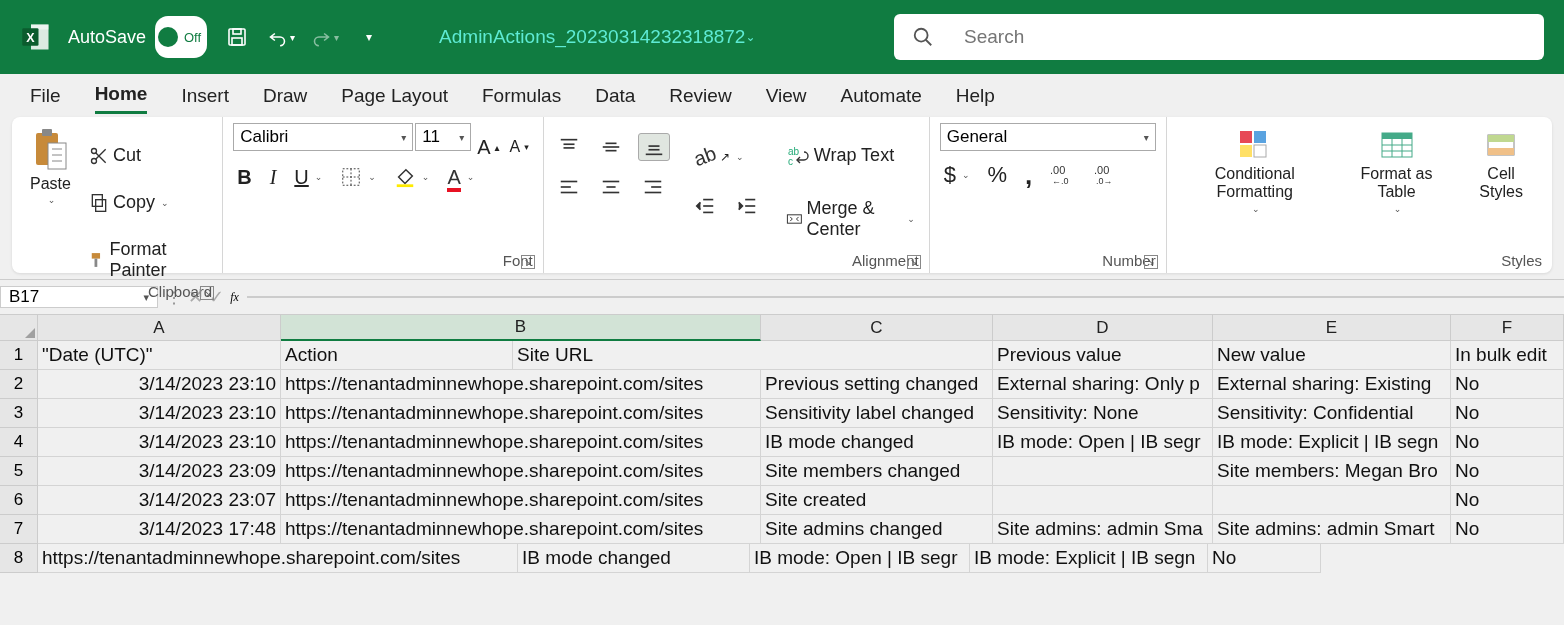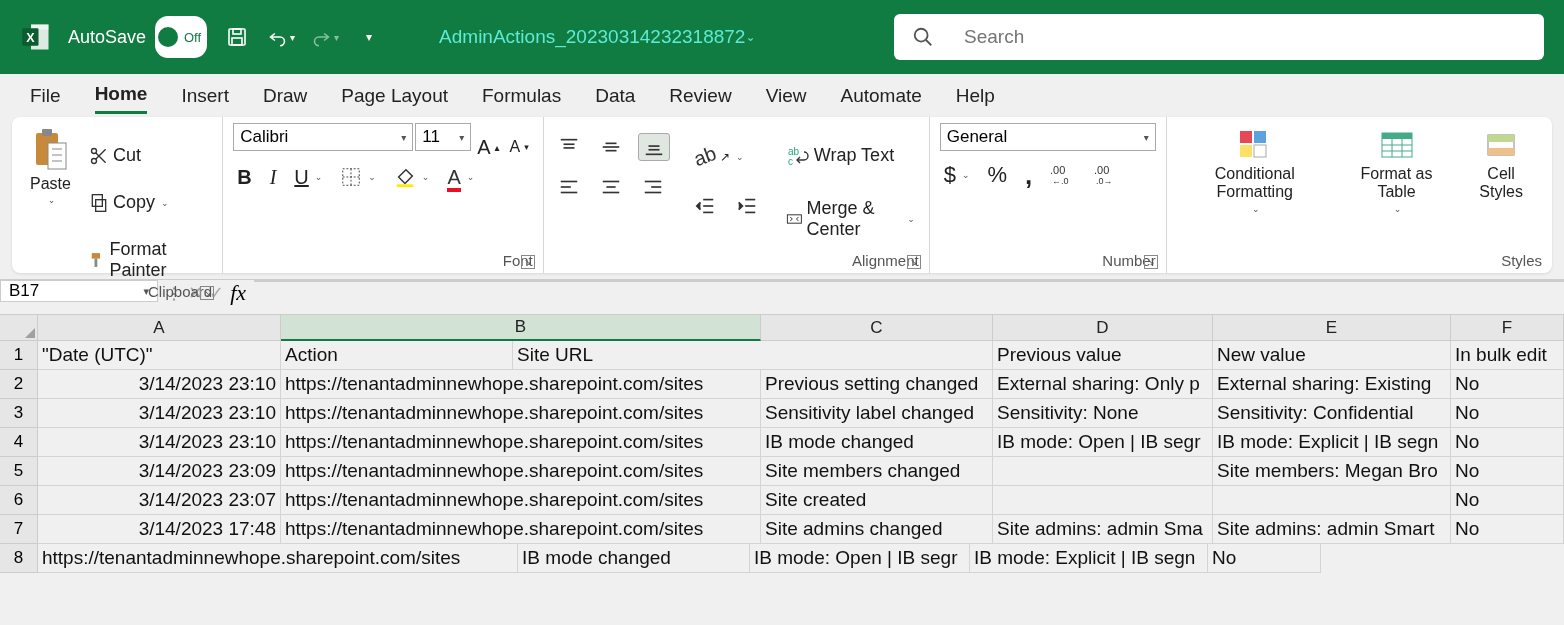--- a/index.html
+++ b/index.html
@@ -32,21 +32,21 @@
 .vcol { display:flex; flex-direction:column; gap:2px; }
 .btn-row { display:flex; align-items:center; gap:2px; height:28px; }
 .rbtn { padding:2px 4px; display:flex; align-items:center; gap:4px; font-size:18px; color:#222; cursor:pointer;margin-top:20px; }
 .big-btn { display:flex; flex-direction:column; align-items:center; justify-content:center; padding:4px 8px; font-size:16px; color:#222; gap:2px; cursor:pointer; text-align:center; line-height:1.15; }
 .dd-sm { font-size:9px; color:#555; margin-left:2px; }
 .combo { border:1px solid #aaa; height:28px; display:flex; align-items:center; padding:0 6px; font-size:17px; background:#fff; justify-content:space-between; }
 .combo .chev { font-size:10px; color:#555; }
 .pressed { background:#e0e6e0; border:1px solid #aaa; border-radius:3px; }
 
 
-.fbar { height:36px; background:#f0f0f0; display:flex; align-items:flex-start; border-top:1px solid #ccc; border-bottom:1px solid #ccc; margin-top:6px;}
+.fbar { height:36px; background:#f0f0f0; display:flex; align-items:center; border-top:1px solid #ccc; border-bottom:1px solid #ccc; margin-top:6px;}
 .namebox { width:158px; border:1px solid #ccc; background:#fff; display:flex; align-items:center; padding:0 8px; font-size:17px; justify-content:space-between; }
 .fbar-btns { display:flex; align-items:center; gap:6px; padding:0 8px; }
 .fx-input { flex:1; border:1px solid #ccc; background:#fff; display:flex; align-items:center; padding:0 8px; }
 
 
 .grid { display:flex; flex-direction:column; }
 .hdr-row { display:flex; height:26px; }
 .corner { width:38px; background:#e6e6e6; border-right:1px solid #ccc; border-bottom:1px solid #ccc; position:relative; }
 .corner::after { content:""; position:absolute; right:2px; bottom:2px; border-left:10px solid transparent; border-bottom:10px solid #a0a0a0; }
 .col-h { background:#e6e6e6; border-right:1px solid #ccc; border-bottom:1px solid #ccc; text-align:center; font-size:17px; color:#222; display:flex; align-items:center; justify-content:center; }
@@ -396,21 +396,21 @@
 
 <div class="fbar">
   <div class="namebox">
       <span>B17</span>
       <span style="font-size:11px;color:#555">▾</span>
     </div>
   <div class="fbar-btns">
     <span style="color:#888">⋮</span>
     <span style="color:#aaa;font-size:18px">✕</span>
     <span style="color:#aaa;font-size:18px">✓</span>
-    <span style="font-style:italic;font-family:serif;font-size:22px">fx</span>
+    <span style="font-style:italic;font-family:serif;font-size:12px">fx</span>
   </div>
   <div class="fx-input"></div>
 </div>
 
 <div class="grid">
   <div class="hdr-row" id="colhdr">
     <div class="corner"></div>
   <div class="col-h cA">A</div>
       <div class="col-h cB sel">B</div>
       <div class="col-h cC">C</div>

